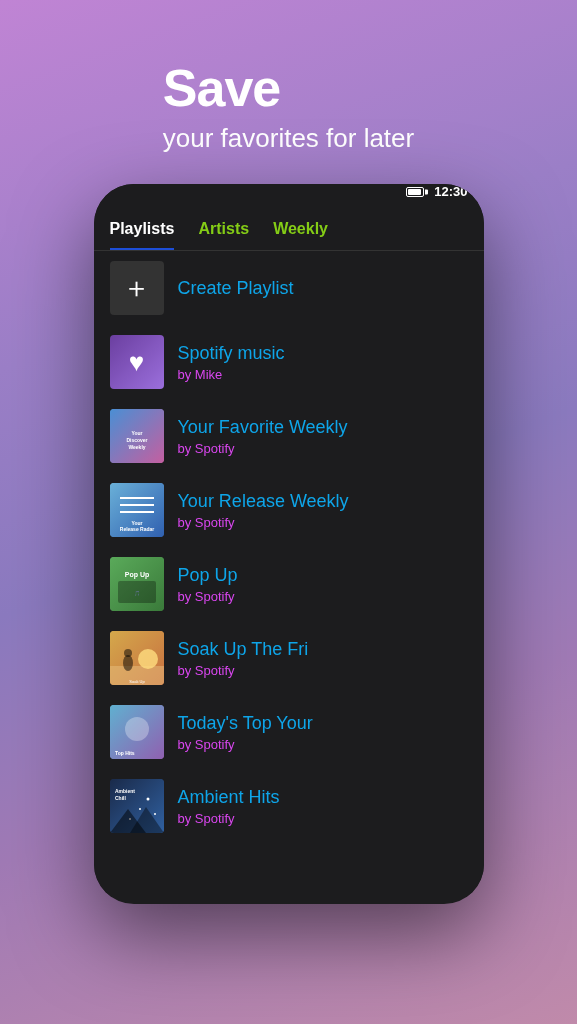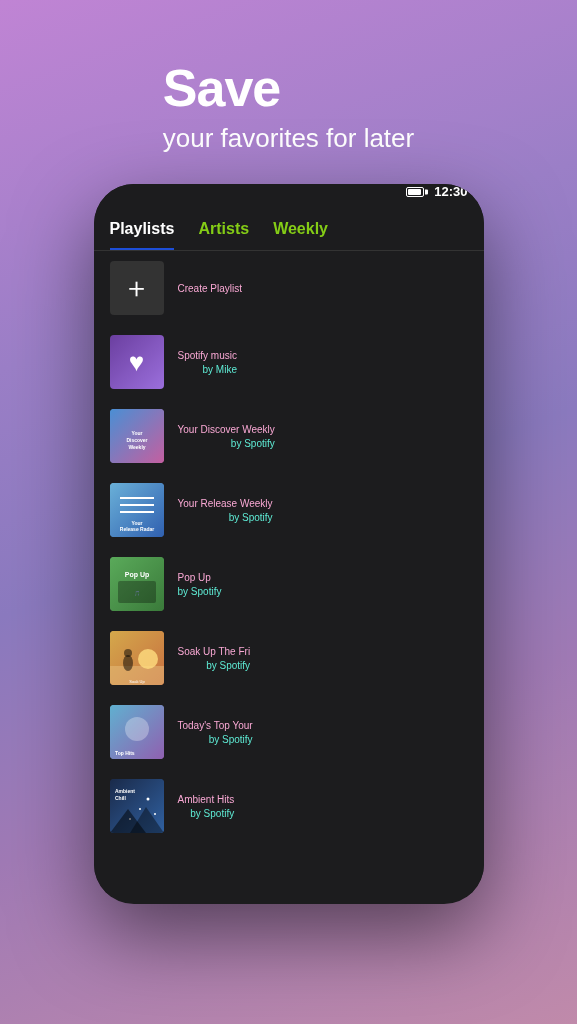--- a/index.html
+++ b/index.html
@@ -148,29 +148,28 @@
       color: white;
     }
 
     .item-info {
       display: flex;
       flex-direction: column;
       gap: 3px;
     }
 
     .item-name {
-      color: #f9a8d4;
-      font-size: 10px;
+      color: #0ea5e9;
+      font-size: 18px;
       font-weight: 500;
     }
 
     .item-sub {
-      color: #5eead4;
-      font-size: 10px;
-      text-align: right;
+      color: #d946ef;
+      font-size: 13px;
     }
 
     
     .thumb-favorite {
       background: linear-gradient(135deg, #6b3fa0, #9b6fdc);
     }
 
     .heart-icon {
       color: white;
       font-size: 26px;
@@ -267,21 +266,21 @@
               <stop offset="100%" stop-color="#c45fa0"></stop>
             </linearGradient>
           </defs>
           <rect width="54" height="54" fill="url(#g1)"></rect>
           <text x="27" y="26" text-anchor="middle" fill="white" font-size="5" font-weight="bold">Your</text>
           <text x="27" y="33" text-anchor="middle" fill="white" font-size="5" font-weight="bold">Discover</text>
           <text x="27" y="40" text-anchor="middle" fill="white" font-size="5" font-weight="bold">Weekly</text>
         </svg>
       </div>
       <div class="item-info">
-        <span class="item-name">Your Discover Weekly</span>
+        <span class="item-name">Your Favorite Weekly</span>
         <span class="item-sub">by Spotify</span>
       </div>
     </div>
 
     <div class="list-item">
       <div class="item-thumb thumb-radar">
         <svg width="54" height="54" viewBox="0 0 54 54">
           <defs>
             <linearGradient id="g2" x1="0" y1="0" x2="1" y2="1">
               <stop offset="0%" stop-color="#6ab0d8"></stop>

